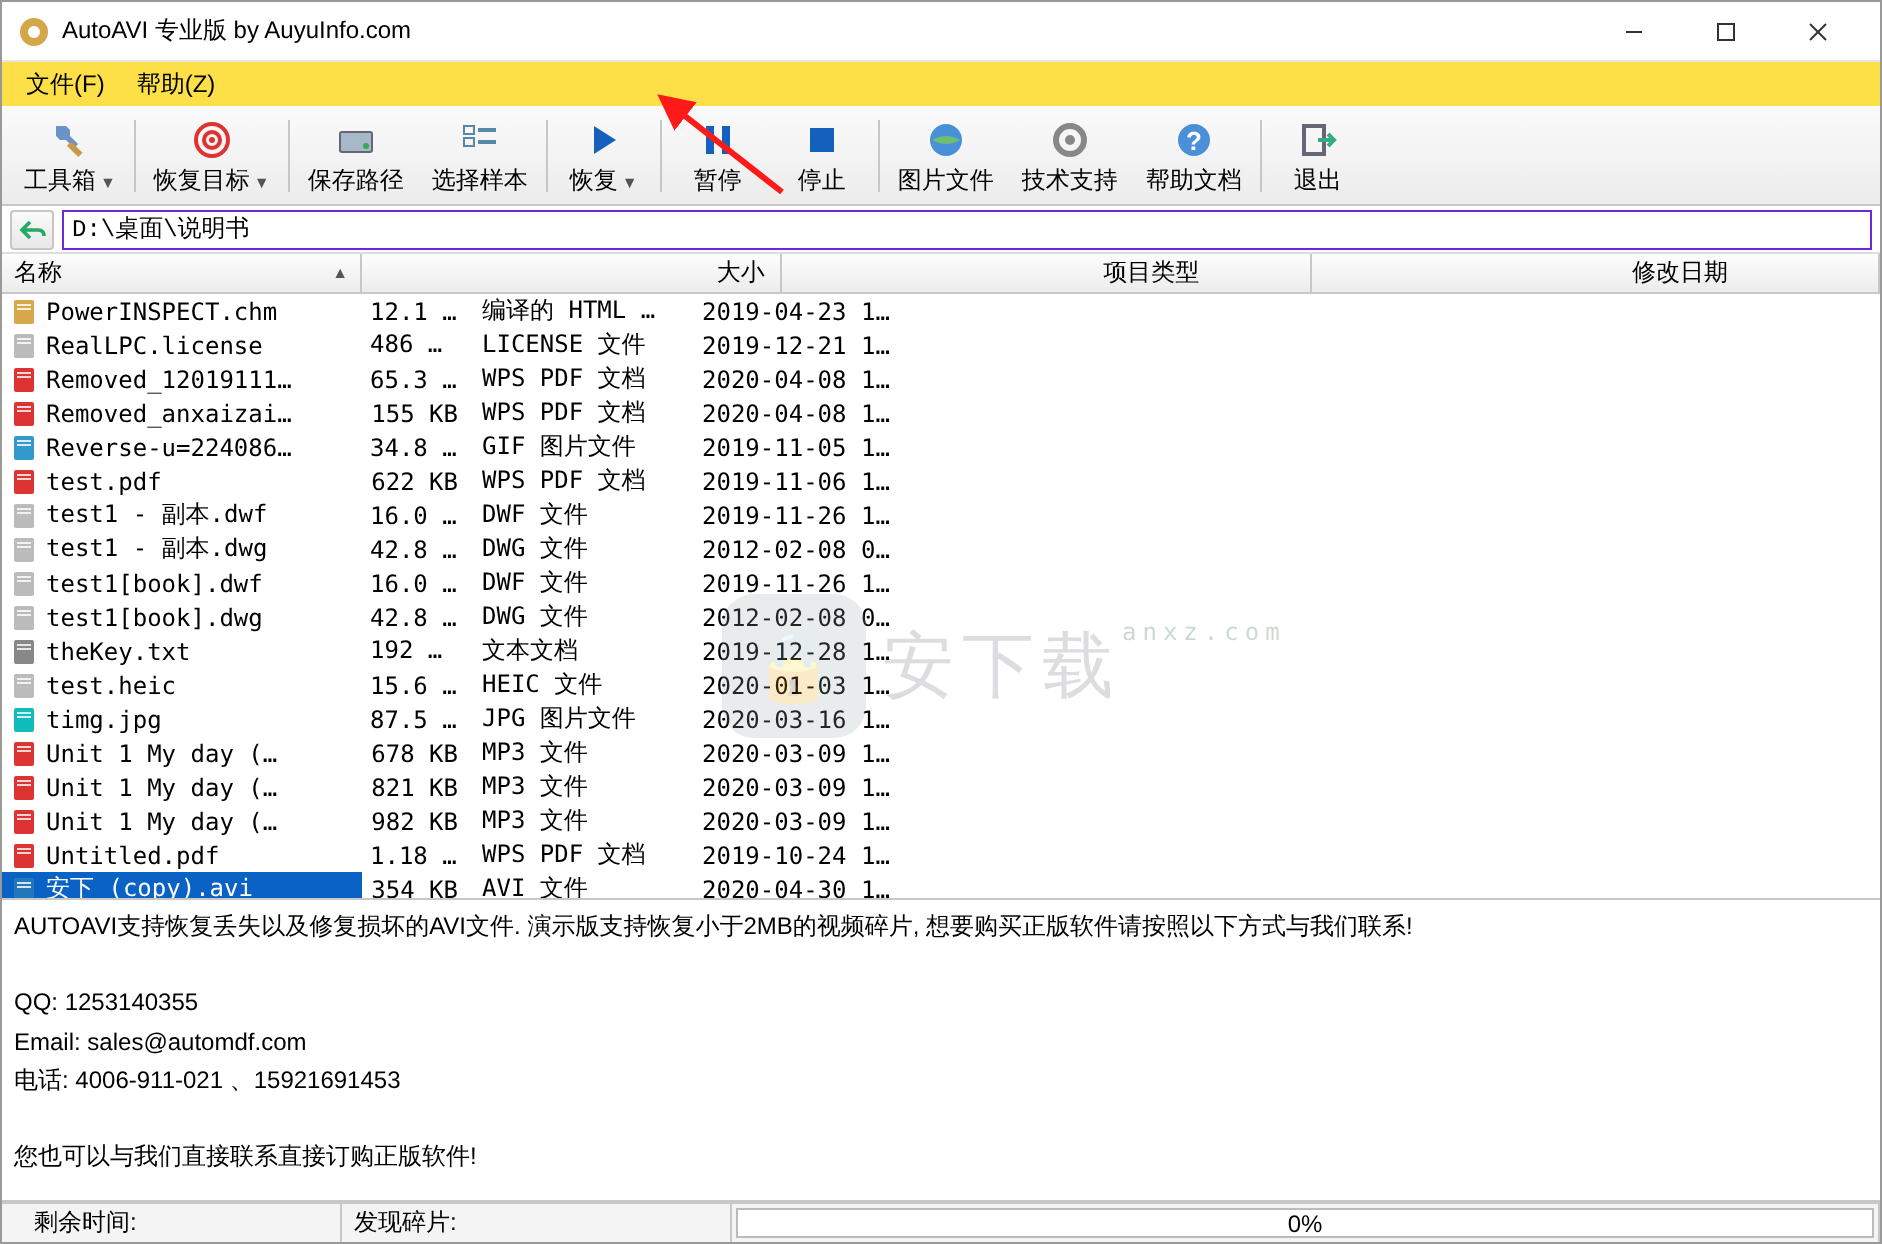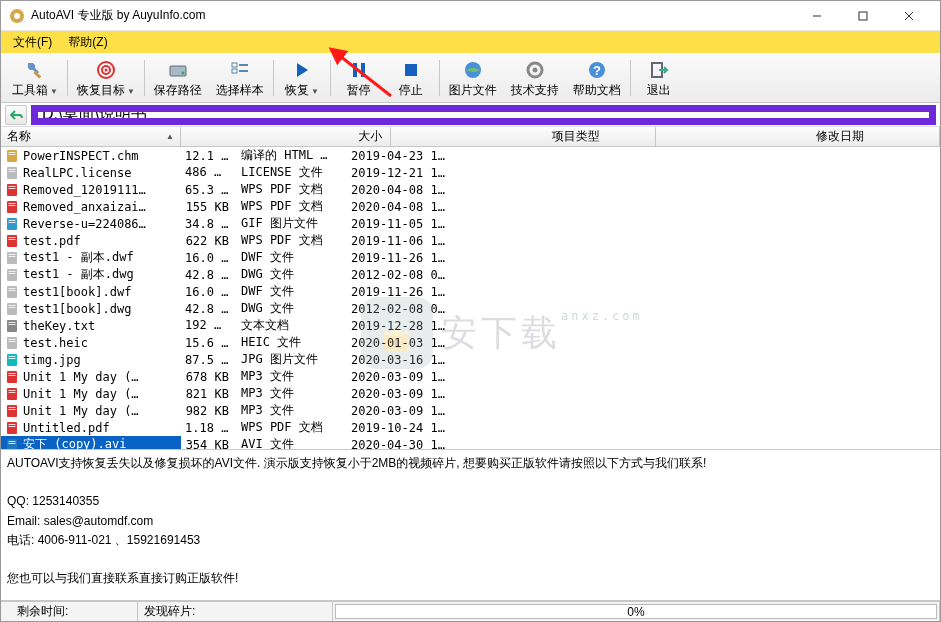--- a/index.html
+++ b/index.html
@@ -14,21 +14,21 @@
 .menuitem { padding: 2px 8px; }
 .toolbar { height: 50px; background: linear-gradient(#fafafa, #ececec); border-top: 1px solid #fff; border-bottom: 1px solid #c7c7c7; display: flex; align-items: center; padding: 0 4px; position: relative; }
 .tbtn { display: flex; flex-direction: column; align-items: center; justify-content: center; padding: 2px 6px 0; height: 44px; min-width: 52px; border: 1px solid transparent; border-radius: 3px; }
 .tbtn .ic { width: 20px; height: 20px; display: flex; align-items: center; justify-content: center; }
 .tbtn .lb { font-size: 12px; color: #000; margin-top: 2px; }
 .tbtn .dd { font-size: 8px; color: #555; margin-left: 2px; }
 .tsep { width: 1px; height: 36px; background: #c7c7c7; margin: 0 2px; }
 .arrow-overlay { position: absolute; left: 320px; top: 40px; width: 80px; height: 60px; pointer-events: none; z-index: 50; }
 .pathbar { height: 24px; display: flex; align-items: center; padding: 2px 4px; gap: 4px; border-bottom: 1px solid #ddd; }
 .backbtn { width: 22px; height: 20px; border: 1px solid #c7c7c7; background: linear-gradient(#fafafa,#e8e8e8); border-radius: 2px; display:flex; align-items:center; justify-content:center; }
-.pathfield { flex: 1; height: 20px; border: 7px solid #6d28d9; padding: 0 4px; font-size: 16px; font-family: Liberation Sans, sans-serif; }
+.pathfield { flex: 1; height: 20px; border: 1px solid #6d28d9; padding: 0 4px; font-size: 12px; font-family: Liberation Mono, monospace; }
 .listarea { flex: 0 0 322px; overflow: hidden; position: relative; display:flex; flex-direction:column; }
 .colheaders { height: 20px; display: flex; background: linear-gradient(#fdfdfd,#ececec); border-bottom: 1px solid #c7c7c7; font-size: 12px; justify-content: space-between; }
 .ch { border-right: 1px solid #c7c7c7; padding: 2px 6px; display: flex; align-items: center; justify-content: space-between; }
 .ch .tri { font-size: 8px; color: #555; }
 .ch.name { width: 180px; }
 .ch.size { width: 56px; justify-content: flex-end; padding-right: 8px; }
 .ch.type { width: 110px; }
 .ch.date { width: 130px; }
 .listbody { flex: 1; overflow-y: scroll; position: relative; font-family: SimSun, monospace; font-size: 12px; }
 .row { height: 17px; display: flex; align-items: center; white-space: nowrap; }
@@ -43,21 +43,21 @@
 .watermark .wlogo { width: 72px; height: 72px; background: #9aa; border-radius: 16px; display:flex; align-items:center; justify-content:center; color:#fff; font-size:34px; }
 .watermark .wt { display:flex; flex-direction:row; }
 .watermark .wt1 { font-size: 36px; color: #667; font-weight: 300; letter-spacing: 4px; }
 .watermark .wt2 { font-size: 12px; color: #14532d; letter-spacing: 3px; }
 .infobox { flex: 1; border-top: 1px solid #c7c7c7; border-bottom: 1px solid #c7c7c7; padding: 4px 6px; font-size: 12px; overflow: auto; font-family: Liberation Sans, sans-serif; line-height: 1.6; position:relative; }
 .infobox::-webkit-scrollbar, .listbody::-webkit-scrollbar { width: 17px; }
 .infobox::-webkit-scrollbar-track, .listbody::-webkit-scrollbar-track { background: #f0f0f0; }
 .infobox::-webkit-scrollbar-thumb, .listbody::-webkit-scrollbar-thumb { background: #c7c7c7; border: 1px solid #a0a0a0; }
 .statusbar { height: 20px; display: flex; align-items: center; font-size: 12px; background: #f4f4f4; border-top: 1px solid #c7c7c7; }
 .stcell { padding: 0 6px; border-right: 1px solid #c7c7c7; height: 100%; display: flex; align-items: center; }
-.st1 { width: 137px; padding-left: 16px; }
+.st1 { width: 170px; padding-left: 16px; }
 .st2 { width: 195px; }
 .st3 { flex: 1; justify-content: center; position: relative; }
 .progress { position: absolute; inset: 2px; border: 1px solid #bbb; display:flex; align-items:center; justify-content:center; background:#fff; }
 </style>
 </head>
 <body>
 
 <div class="window">
 
   <div class="titlebar">

